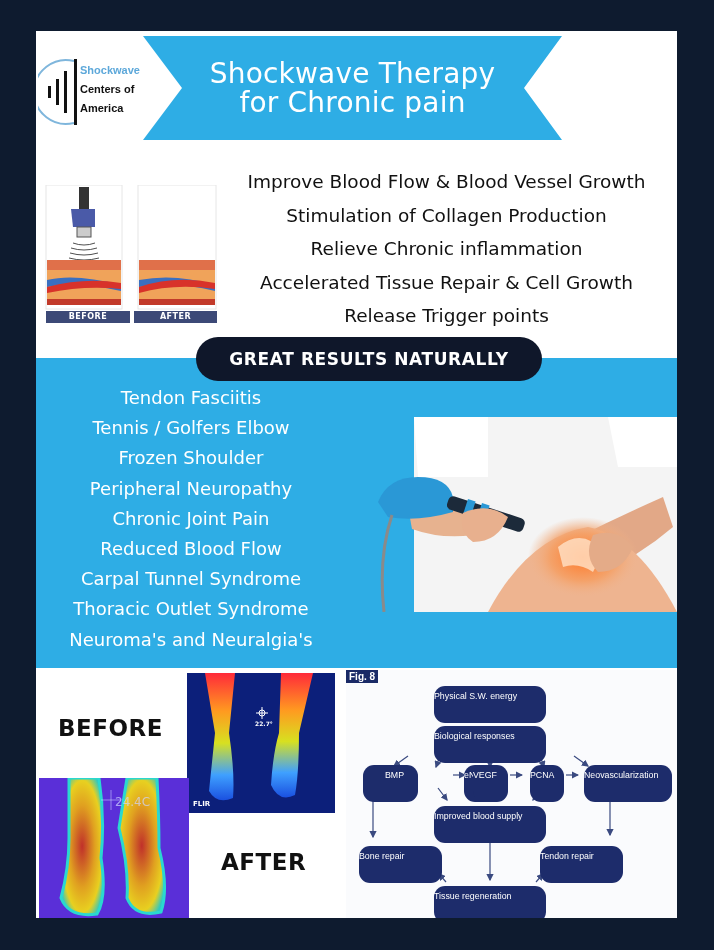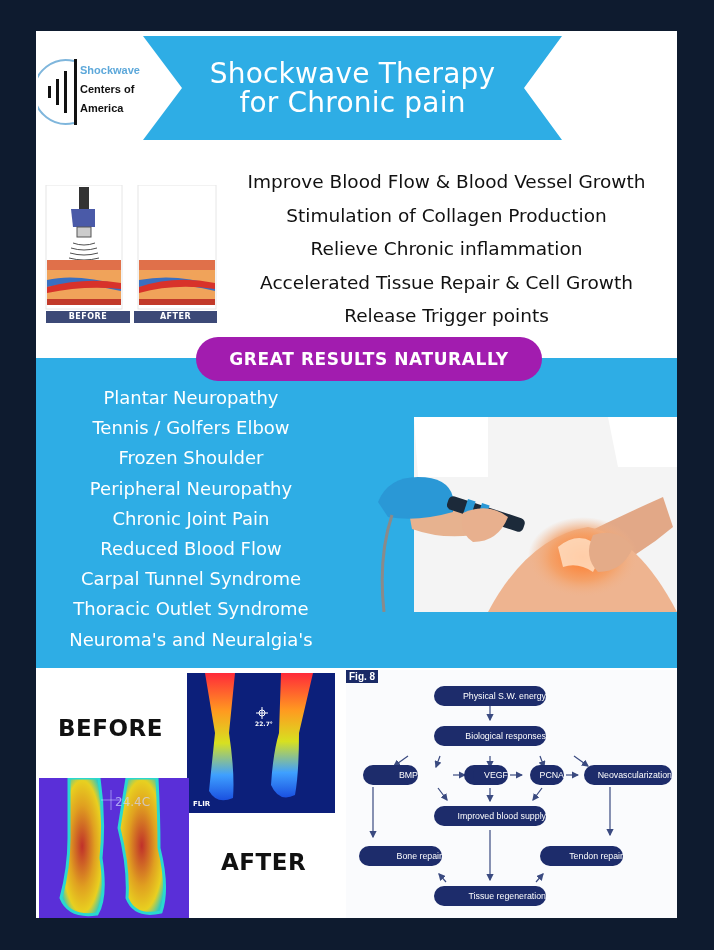--- a/index.html
+++ b/index.html
@@ -22,33 +22,33 @@
   
   .illus { left:9px; top:154px; width:173px; height:138px; }
   .illus-label { position:absolute; bottom:0; height:12px; background:#3c4977; color:#fff; font-size:8px; font-weight:bold; line-height:12px; text-align:center; letter-spacing:0.5px; }
 
   
   .benefits { left:190px; top:134px; width:441px; }
   .benefit { text-align:center; font-size:18.5px; line-height:33.5px; color:#111; white-space:nowrap; }
 
   
   .band { left:0; top:327px; width:641px; height:310px; background:#2eade5; }
-  .pill { left:160px; top:306px; width:346px; height:44px; background:#a21caf; border-radius:22px; color:#fff; font-weight:bold; font-size:17px; line-height:44px; text-align:center; letter-spacing:0.6px; z-index:3; }
+  .pill { left:160px; top:306px; width:346px; height:44px; background:#0f172a; border-radius:22px; color:#fff; font-weight:bold; font-size:17px; line-height:44px; text-align:center; letter-spacing:0.6px; z-index:3; }
   .conditions { left:14px; top:352px; width:282px; }
   .condition { text-align:center; color:#fff; font-size:18px; line-height:30.2px; white-space:nowrap; }
   .knee { left:342px; top:386px; width:299px; height:195px; }
 
   
   .before-label { left:22px; top:684px; font-size:23px; font-weight:bold; color:#111; letter-spacing:0.5px; }
   .after-label { left:185px; top:818px; font-size:23px; font-weight:bold; color:#111; letter-spacing:0.5px; }
   .thermal-a { left:151px; top:642px; width:148px; height:140px; }
   .thermal-b { left:3px; top:747px; width:150px; height:140px; }
   .fig { left:310px; top:639px; width:331px; height:248px; background:#fafbfd; }
   .fig-tag { position:absolute; left:0; top:0; background:#1a2a66; color:#fff; font-family:"Liberation Sans", sans-serif; font-weight:bold; font-size:10px; padding:1px 3px; }
-  .node { position:absolute; background:#1d2c6b; color:#fff; border-radius:11px; font-family:"Liberation Sans", sans-serif; font-size:8.8px; text-align:right; line-height:20px; height:20px; white-space:nowrap; }
+  .node { position:absolute; background:#1d2c6b; color:#fff; border-radius:11px; font-family:"Liberation Sans", sans-serif; font-size:8.8px; text-align:left; line-height:20px; height:37px; white-space:nowrap; }
 </style>
 </head>
 <body>
 
 <div class="card">
 
   <div class="abs logo">
     <svg width="44" height="74" viewBox="0 0 44 74" style="position:absolute;left:0;top:0;">
       <path d="M36 6 A32 32 0 1 0 36 68" fill="none" stroke="#7fb6dc" stroke-width="2"></path>
       <rect x="10" y="31" width="3" height="12" fill="#111"></rect>
@@ -109,21 +109,21 @@
     <div class="benefit">Stimulation of Collagen Production</div>
     <div class="benefit">Relieve Chronic inflammation</div>
     <div class="benefit">Accelerated Tissue Repair &amp; Cell Growth</div>
     <div class="benefit">Release Trigger points</div>
   </div>
 
   <div class="abs band"></div>
   <div class="abs pill">GREAT RESULTS NATURALLY</div>
 
   <div class="abs conditions">
-    <div class="condition">Plantar Neuropathy</div>
+    <div class="condition">Tendon Fasciitis</div>
     <div class="condition">Tennis / Golfers Elbow</div>
     <div class="condition">Frozen Shoulder</div>
     <div class="condition">Peripheral Neuropathy</div>
     <div class="condition">Chronic Joint Pain</div>
     <div class="condition">Reduced Blood Flow</div>
     <div class="condition">Carpal Tunnel Syndrome</div>
     <div class="condition">Thoracic Outlet Syndrome</div>
     <div class="condition">Neuroma's and Neuralgia's</div>
   </div>
 

